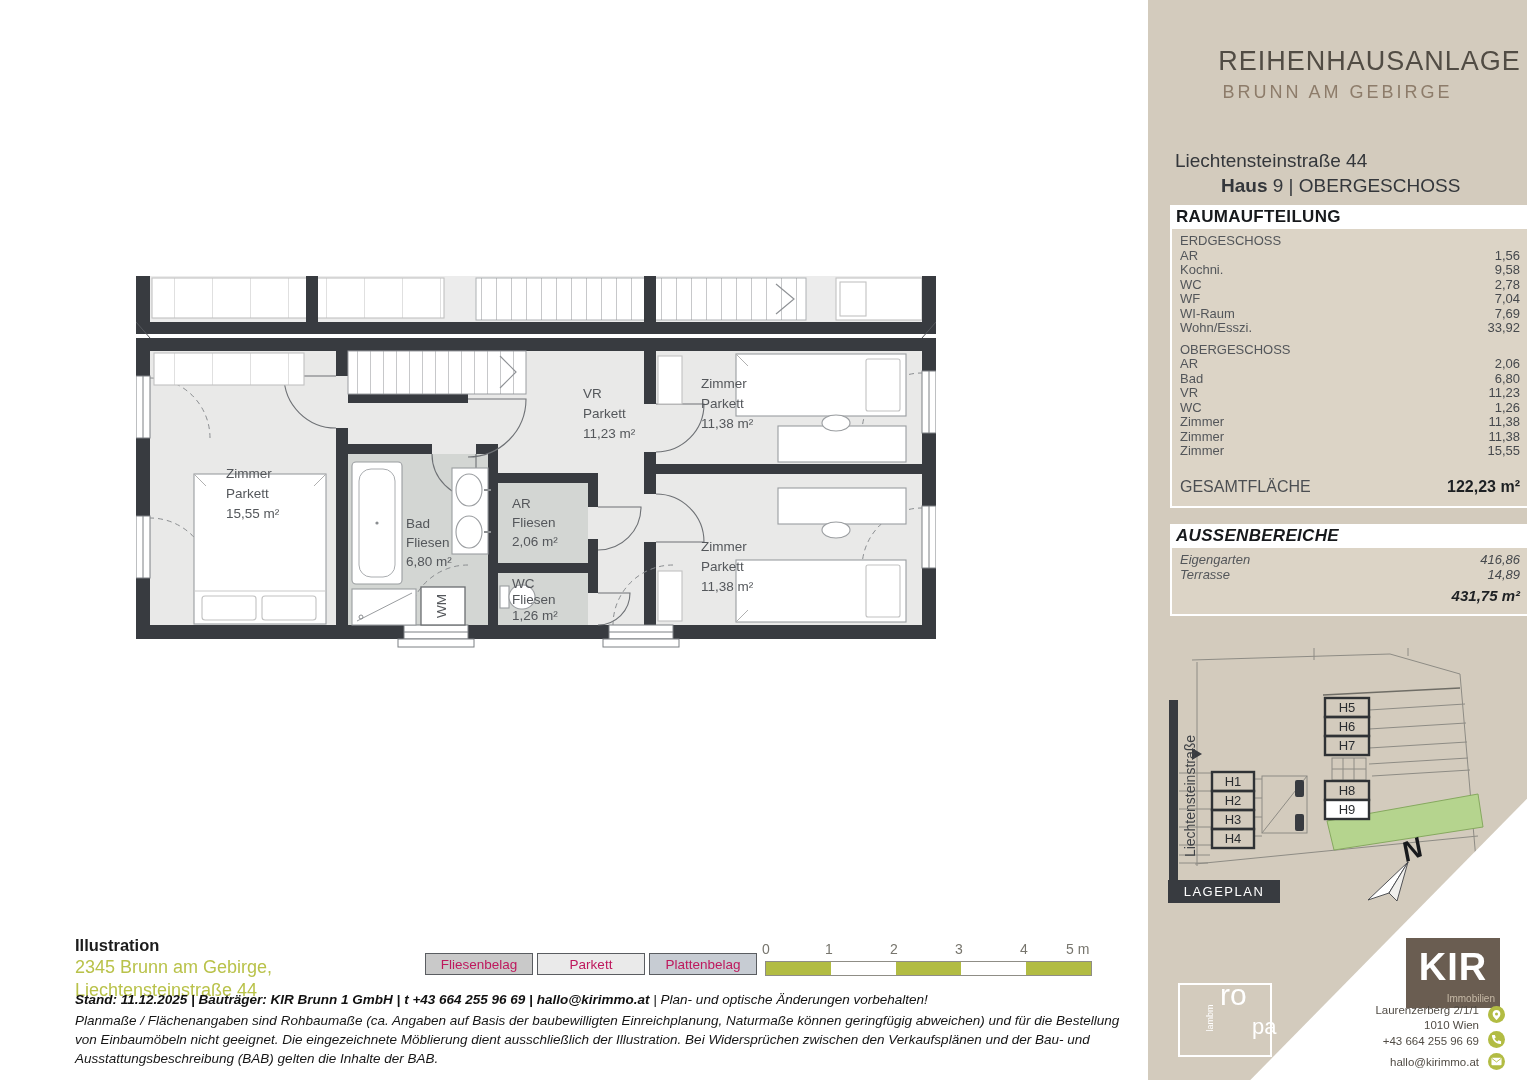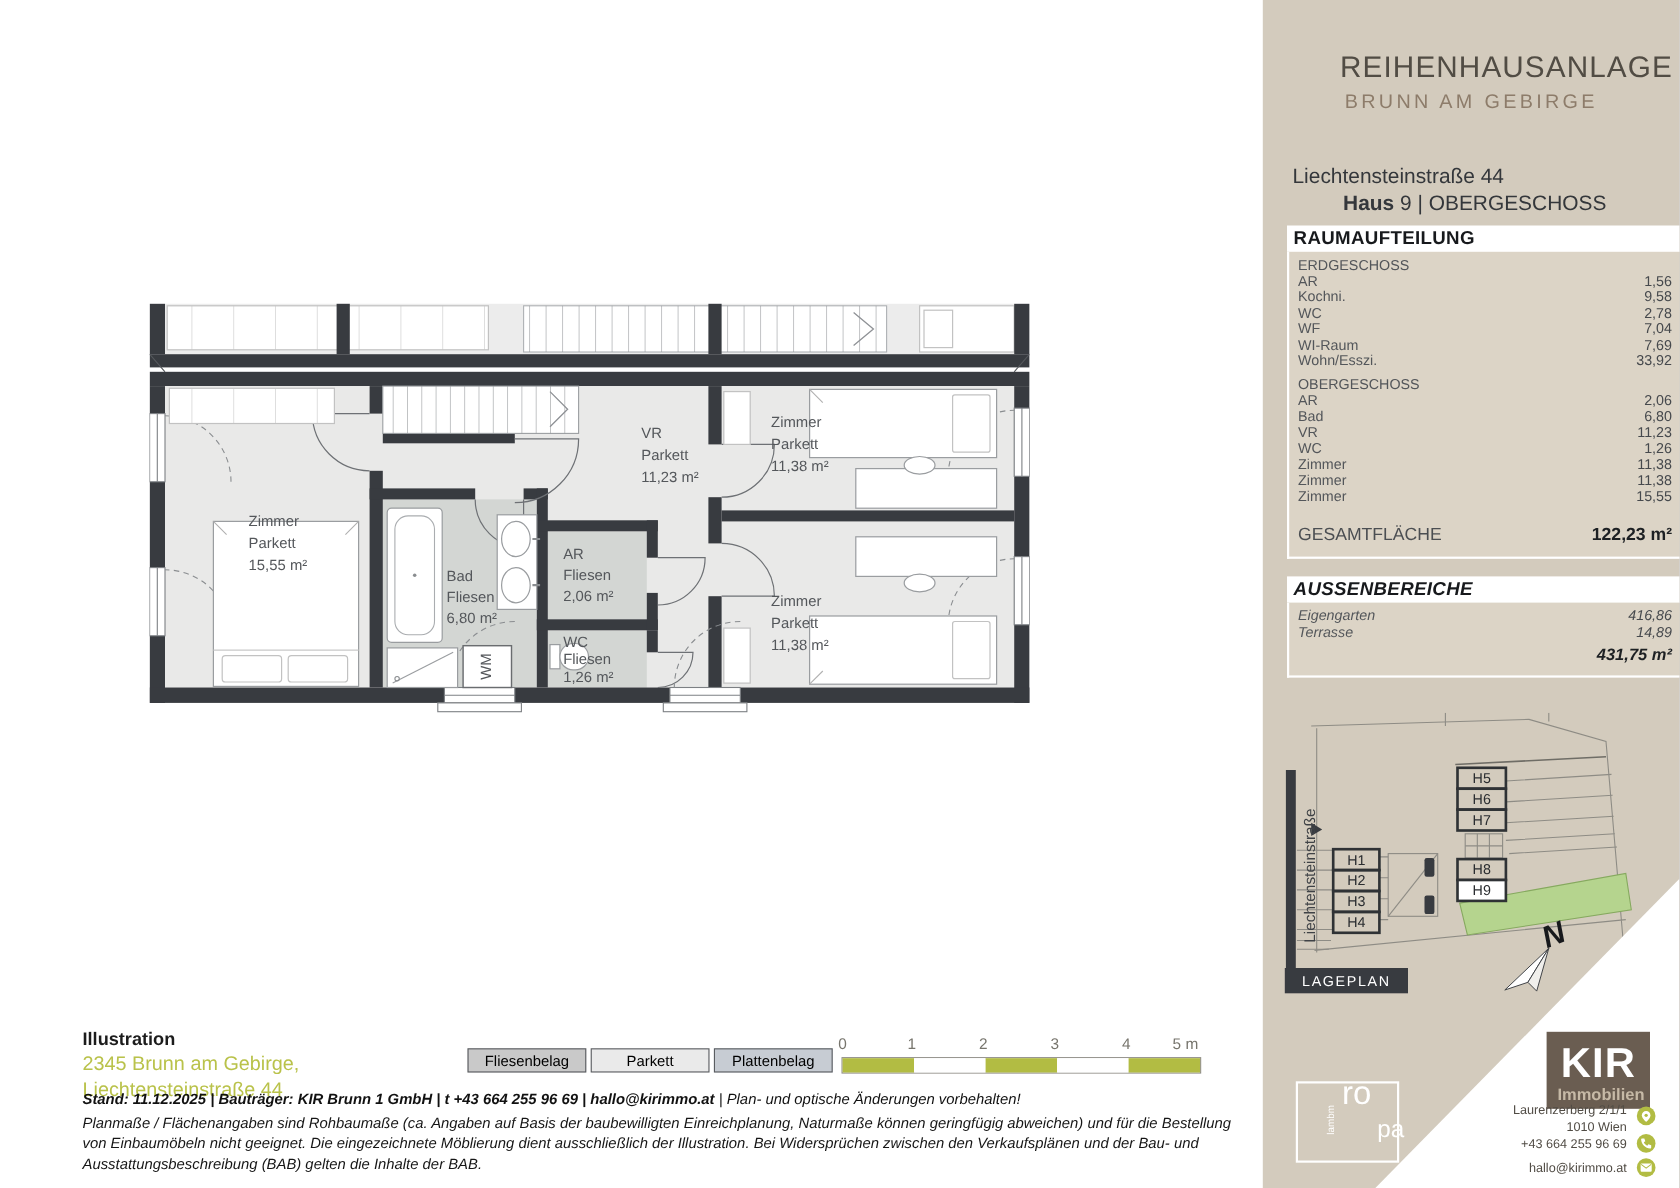--- a/index.html
+++ b/index.html
@@ -27,29 +27,29 @@
 
   
   .white-cut{left:0;top:790px;width:379px;height:290px;background:#ffffff;clip-path:polygon(100% 3%,100% 100%,27% 100%);}
   .ropa{left:30px;top:983px;width:90px;height:70px;border:2px solid #fff;}
   .ropa span{position:absolute;color:#fff;}
   .ropa .r1{left:40px;top:-6px;font-size:30px;line-height:32px;}
   .ropa .r2{left:40px;top:26px;font-size:22px;line-height:32px;margin-left:32px;}
   .ropa .rv{left:16px;top:28px;font-size:9px;transform:rotate(-90deg);transform-origin:center;}
   .kir{left:258px;top:938px;width:94px;height:70px;background:var(--brand-brown);}
   .kir-name{text-align:center;font-size:38px;font-weight:bold;color:#fff;letter-spacing:1px;line-height:58px;}
-  .kir-sub{position:absolute;right:5px;bottom:4px;font-size:15px;color:#c6b9a6;font-weight:bold;}
+  .kir-sub{position:absolute;right:5px;bottom:4px;font-size:10px;color:#c6b9a6;}
   .cline{right:48px;font-size:11.5px;color:#514c45;text-align:right;}
   .cicon{right:22px;width:17px;height:17px;border-radius:50%;background:var(--olive);display:flex;align-items:center;justify-content:center;}
 
   
   .vk-title{left:75px;top:936px;font-size:16.5px;font-weight:bold;color:#1c1c1c;}
   .vk-addr1{left:75px;top:957px;font-size:18px;color:var(--olive-text);}
   .vk-addr2{left:75px;top:980px;font-size:18px;color:var(--olive-text);}
-  .legend-box{top:953px;width:106px;height:20px;border:1px solid #5a5d61;font-size:13.5px;color:#000000;
+  .legend-box{top:953px;width:106px;height:20px;border:1px solid #5a5d61;font-size:13.5px;color:#be185d;
               display:flex;align-items:center;justify-content:center;}
   .lg0{left:425px;background:var(--legend-fliesen);}
   .lg1{left:537px;background:var(--legend-parkett);}
   .lg2{left:649px;background:var(--legend-platten);}
   .scalebar{left:765px;top:961px;width:325px;height:13px;border:1px solid #8f8d86;display:flex;}
   .scaleseg{flex:1;}
   .sg-a{background:var(--olive);}
   .sg-b{background:#ffffff;}
   .scaletick{top:941px;font-size:14px;color:#77756d;}
   .disc1{left:75px;top:992px;font-size:13.5px;font-style:italic;color:#111;width:1060px;}

